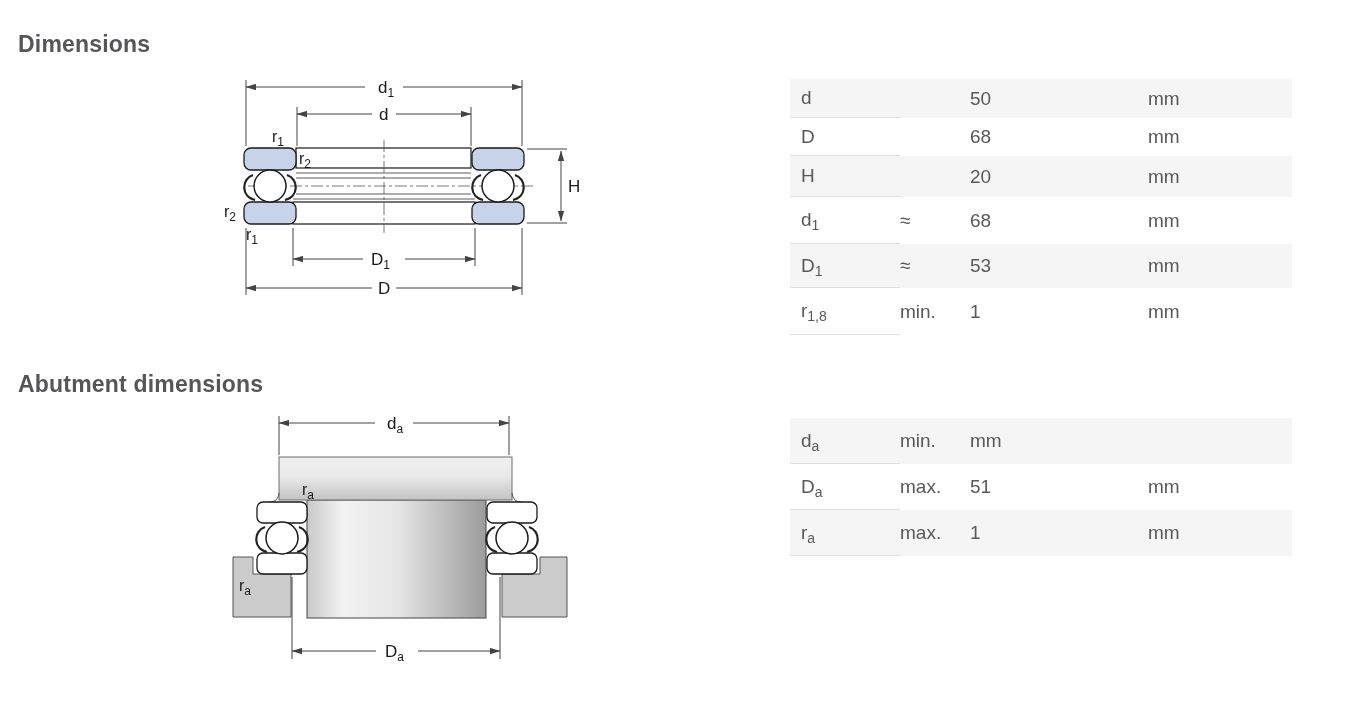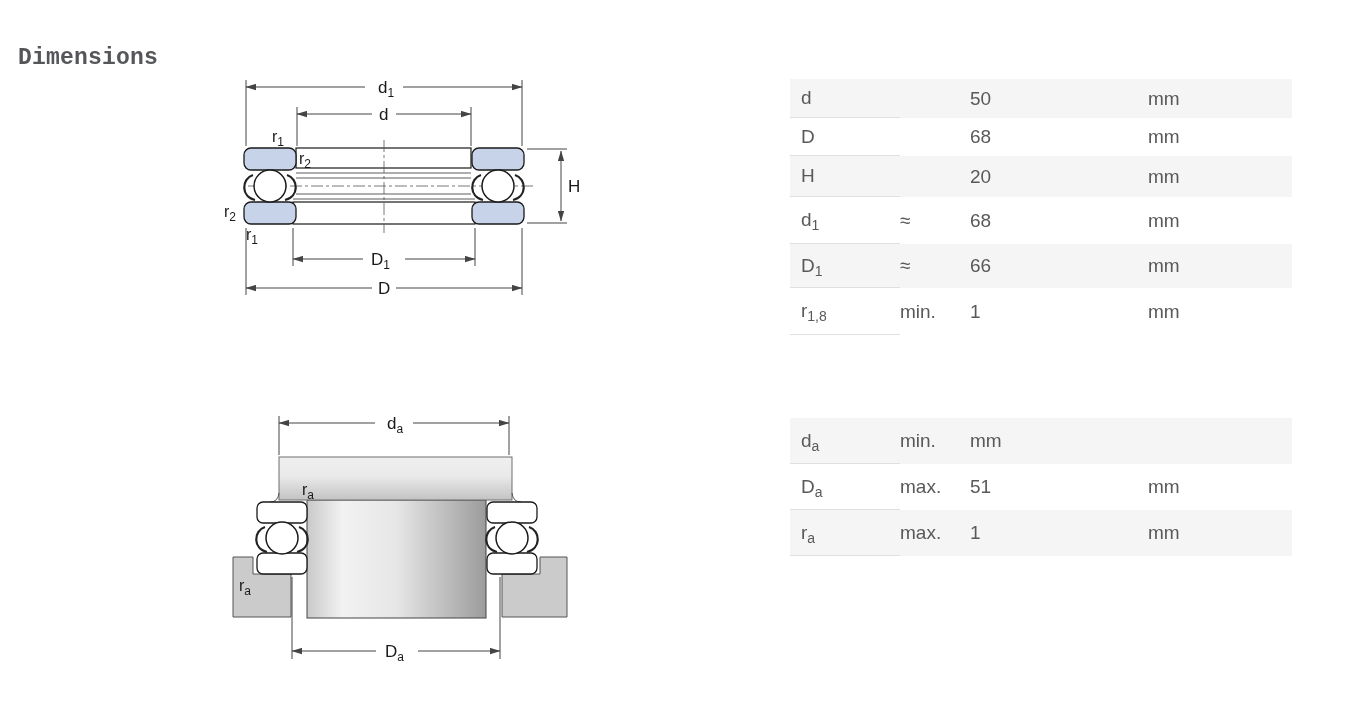--- a/index.html
+++ b/index.html
@@ -4,21 +4,21 @@
 <style>
   html,body{margin:0;padding:0;background:#fff;}
   #canvas{
     position:relative;width:1347px;height:706px;background:#ffffff;overflow:hidden;
     font-family:"Liberation Sans",sans-serif;color:#58595b;
   }
   .heading{
     position:absolute;left:18px;font-size:23px;font-weight:bold;color:#54565a;
     letter-spacing:0.2px;white-space:nowrap;
   }
-  #heading-dimensions{top:45px;font-family:Liberation Mono, monospace;}
+  #heading-dimensions{top:31px;}
   #heading-abutment{top:371px;}
 
   .spec-table{position:absolute;left:790px;width:502px;}
   #table-dimensions{top:79px;}
   #table-abutment{top:418px;}
   .trow{display:flex;align-items:stretch;}
   .trow.shaded{background:#f5f5f5;}
   .tcell{display:flex;align-items:center;font-size:19px;color:#58595b;}
   .c1{flex:0 0 110px;box-sizing:border-box;padding-left:11px;border-bottom:1px solid #e0e0e0;}
   .c2{flex:0 0 70px;}
@@ -168,34 +168,35 @@
       <div class="tcell c2">≈</div>
       <div class="tcell c3">68</div>
       <div class="tcell c4">mm</div>
     </div>
     <div class="trow shaded">
       <div class="tcell c1">
           <span>D</span>
           <span class="sub">1</span>
         </div>
       <div class="tcell c2">≈</div>
-      <div class="tcell c3">66</div>
+      <div class="tcell c3">53</div>
       <div class="tcell c4">mm</div>
     </div>
     <div class="trow">
       <div class="tcell c1">
           <span>r</span>
           <span class="sub">1,8</span>
         </div>
       <div class="tcell c2">min.</div>
       <div class="tcell c3">1</div>
       <div class="tcell c4">mm</div>
     </div>
   </div>
 
+  <div id="heading-abutment" class="heading">Abutment dimensions</div>
 
   <svg id="drawing-abutment" viewBox="205 395 395 285">
     <defs>
       <marker id="ar2" viewBox="0 0 10 6" refX="9.5" refY="3" markerWidth="11" markerHeight="7" orient="auto-start-reverse">
         <path d="M0,0 L10,3 L0,6 Z" fill="#444"></path>
       </marker>
       <linearGradient id="gradShoulder" x1="0" y1="0" x2="0" y2="1">
         <stop offset="0" stop-color="#f0f0f0"></stop>
         <stop offset="0.45" stop-color="#e9e9e9"></stop>
         <stop offset="1" stop-color="#c3c3c3"></stop>

